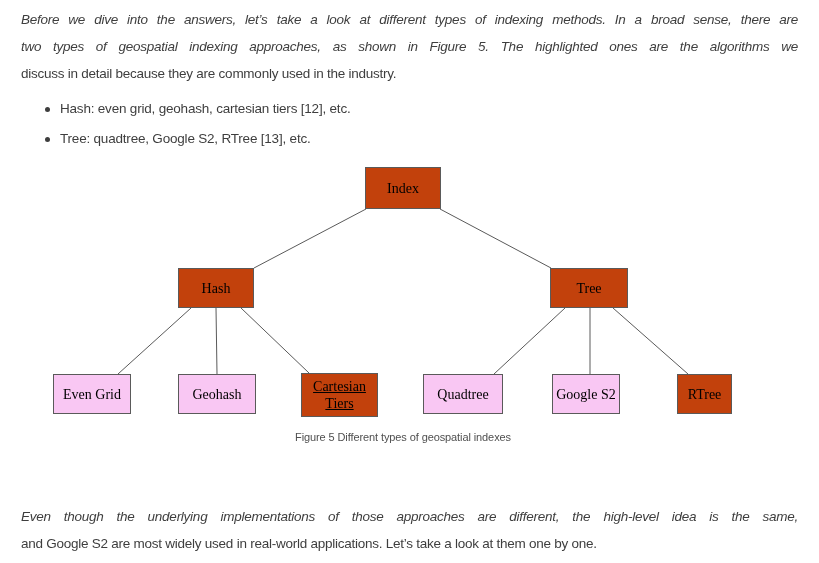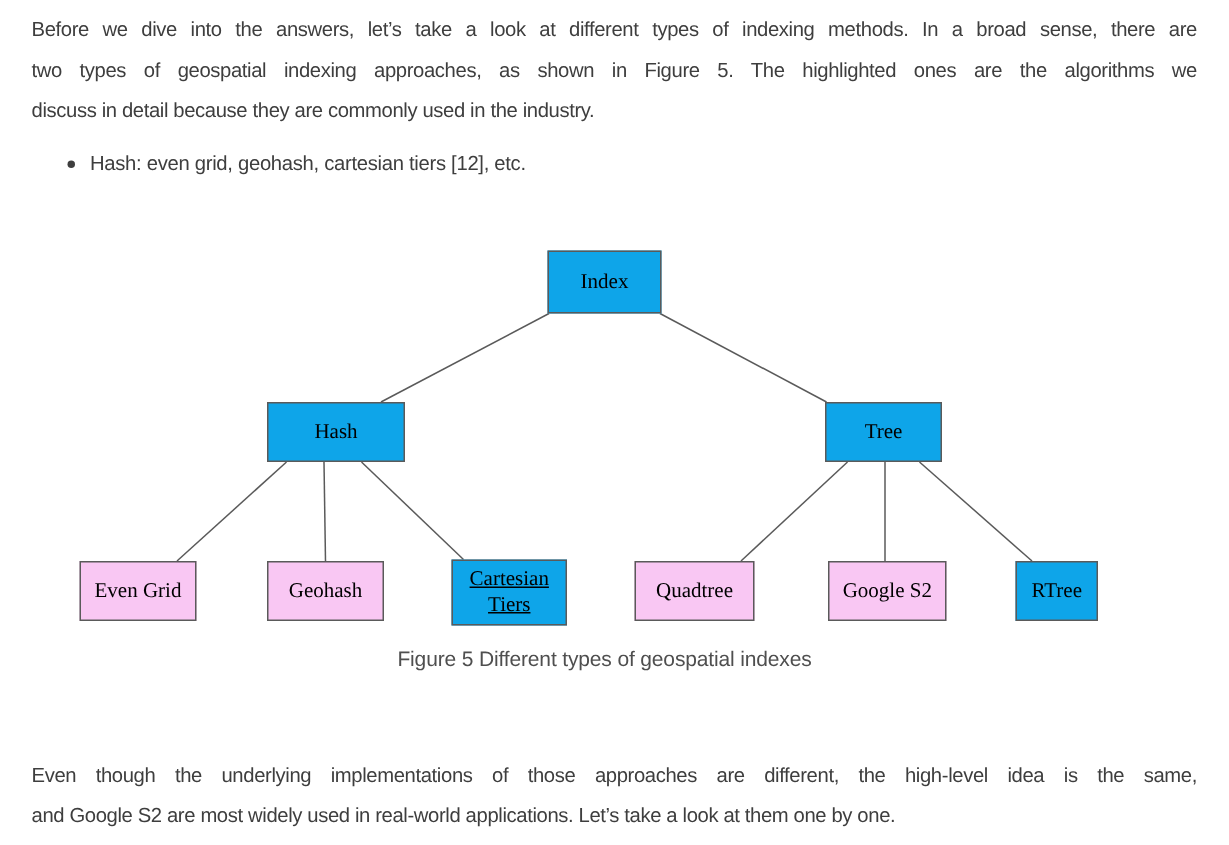--- a/index.html
+++ b/index.html
@@ -15,20 +15,21 @@
     position: absolute;
     left: 21px; width: 777px;
     font-size: 13.5px;
     letter-spacing: -0.25px;
   }
   .jline {
     text-align: justify;
     text-align-last: justify;
     line-height: 27px; height: 27px;
     white-space: normal;
+    font-style: italic;
   }
   .lline {
     text-align: left;
     line-height: 27px; height: 27px;
   }
   .jline b { font-weight: 700; color: #383838; }
 
   #intro { top: 6px; }
   #outro { top: 503px; }
 
@@ -51,60 +52,64 @@
     left: 0; top: 160px;
     width: 819px; height: 290px;
   }
   #connectors { position: absolute; left: 0; top: 0; }
   #connectors line { stroke: #5a5a5a; stroke-width: 1; }
 
   .node {
     position: absolute;
     box-sizing: border-box;
     border: 1px solid #5a5a5a;
-    background: #0ea5e9;
+    background: #c2410c;
     display: flex; align-items: center; justify-content: center;
     font-family: "Liberation Serif", serif;
     font-size: 14px; color: #000000;
     text-align: center; line-height: 17px;
   }
   .node.hl { background: var(--highlight, #f9c7f3); }
 
   .node-index     { left: 365px; top: 7px;   width: 76px; height: 42px; }
-  .node-hash      { left: 178px; top: 108px; width: 92px; height: 40px; font-family: Liberation Serif, serif; }
+  .node-hash      { left: 178px; top: 108px; width: 76px; height: 40px; font-family: Liberation Serif, serif; }
   .node-tree      { left: 550px; top: 108px; width: 78px; height: 40px; }
   .node-even-grid { left: 53px;  top: 214px; width: 78px; height: 40px; }
   .node-geohash   { left: 178px; top: 214px; width: 78px; height: 40px; }
   .node-cartesian { left: 301px; top: 213px; width: 77px; height: 44px; padding: 0 8px; text-decoration: underline; }
   .node-quadtree  { left: 423px; top: 214px; width: 80px; height: 40px; }
-  .node-google-s2 { left: 552px; top: 214px; width: 79px; height: 40px; }
+  .node-google-s2 { left: 552px; top: 214px; width: 68px; height: 40px; }
   .node-rtree     { left: 677px; top: 214px; width: 55px; height: 40px; }
 
   .caption {
     position: absolute;
     top: 271px; left: 0; width: 806px;
     text-align: center;
-    font-size: 14px;
+    font-size: 11px;
     color: #4f4f4f;
     letter-spacing: -0.1px;
   }
 </style>
 </head>
 <body>
 
 <div id="intro" class="textblock">
   <div class="jline">Before we dive into the answers, let’s take a look at different types of indexing methods. In a broad sense, there are</div>
   <div class="jline">two types of geospatial indexing approaches, as shown in Figure 5. The highlighted ones are the algorithms we</div>
   <div class="lline">discuss in detail because they are commonly used in the industry.</div>
 </div>
 
 <div id="bullets">
   <div class="bullet">
     <span class="dot"></span>
     <span>Hash: even grid, geohash, cartesian tiers [12], etc.</span>
+  </div>
+  <div class="bullet">
+    <span class="dot"></span>
+    <span>Tree: quadtree, Google S2, RTree [13], etc.</span>
   </div>
 </div>
 
 <div id="figure">
   <svg id="connectors" width="819" height="290">
     <line x1="366" y1="49" x2="254" y2="108"></line>
     <line x1="440" y1="49" x2="551" y2="108"></line>
     <line x1="191" y1="148" x2="118" y2="214"></line>
     <line x1="216" y1="148" x2="217" y2="214"></line>
     <line x1="241" y1="148" x2="309" y2="213"></line>

